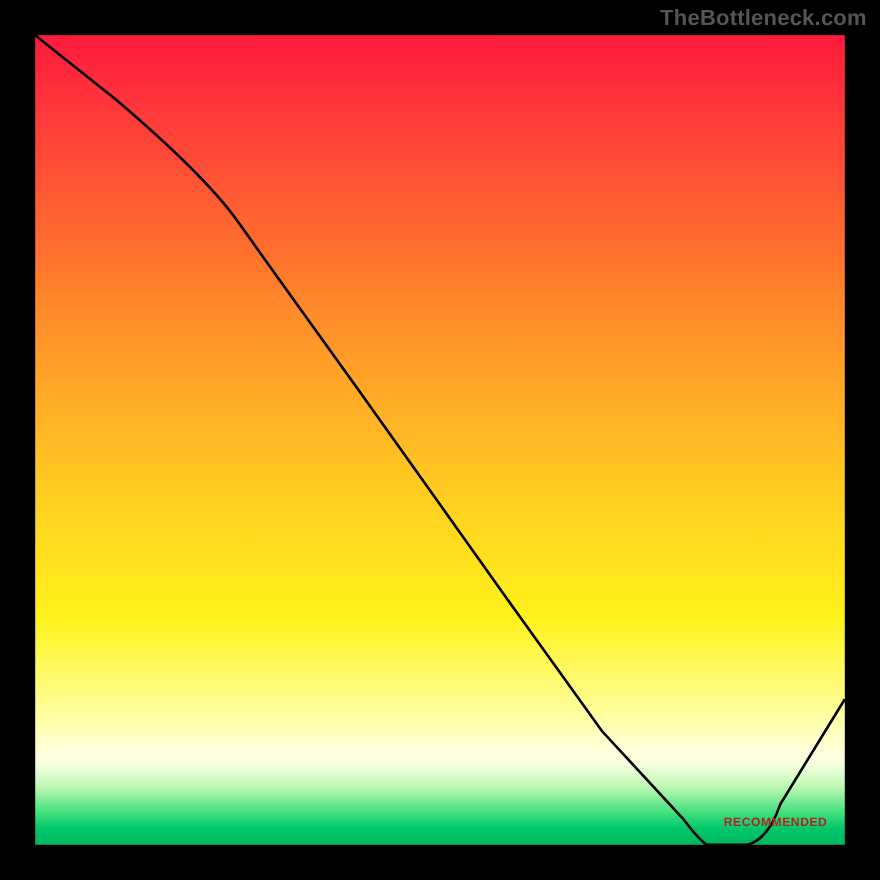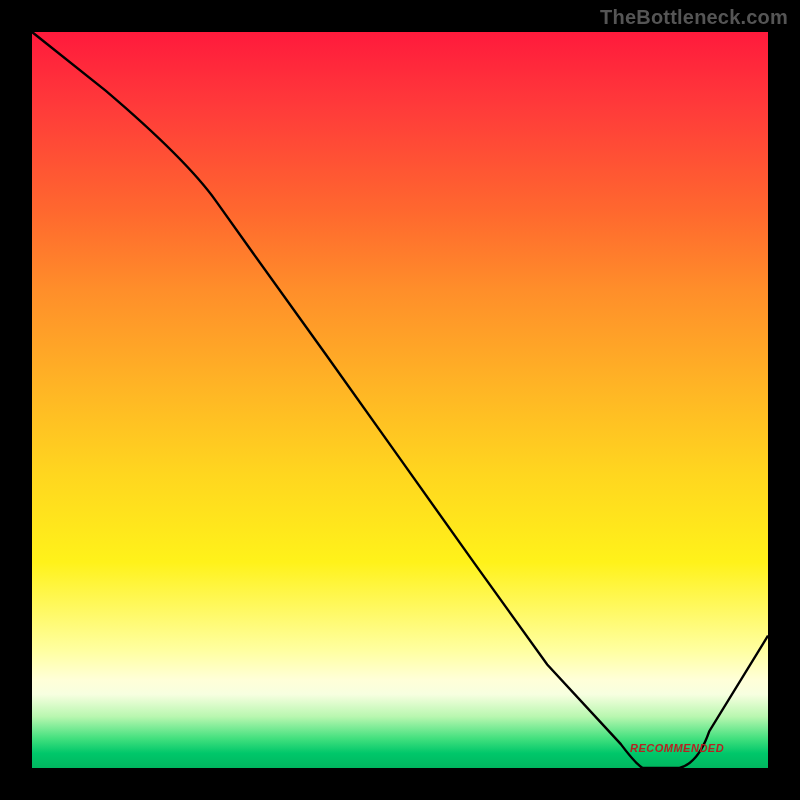--- a/index.html
+++ b/index.html
@@ -89,15 +89,15 @@
                L 370 429
                L 444 533
                L 518 636
                L 592 716
                Q 607 736 614 740
                L 651 740
                Q 670 735 681 703
                L 740 607" fill="none" stroke="#000" stroke-width="2.4"></path>
     </svg>
 
-    <div class="bottom-label" style="left: 598px; bottom: 14px; font-style: italic;">RECOMMENDED</div>
+    <div class="bottom-label" style="left: 626px; bottom: 14px;">RECOMMENDED</div>
   </div>
 </div>
 
 </body></html>

